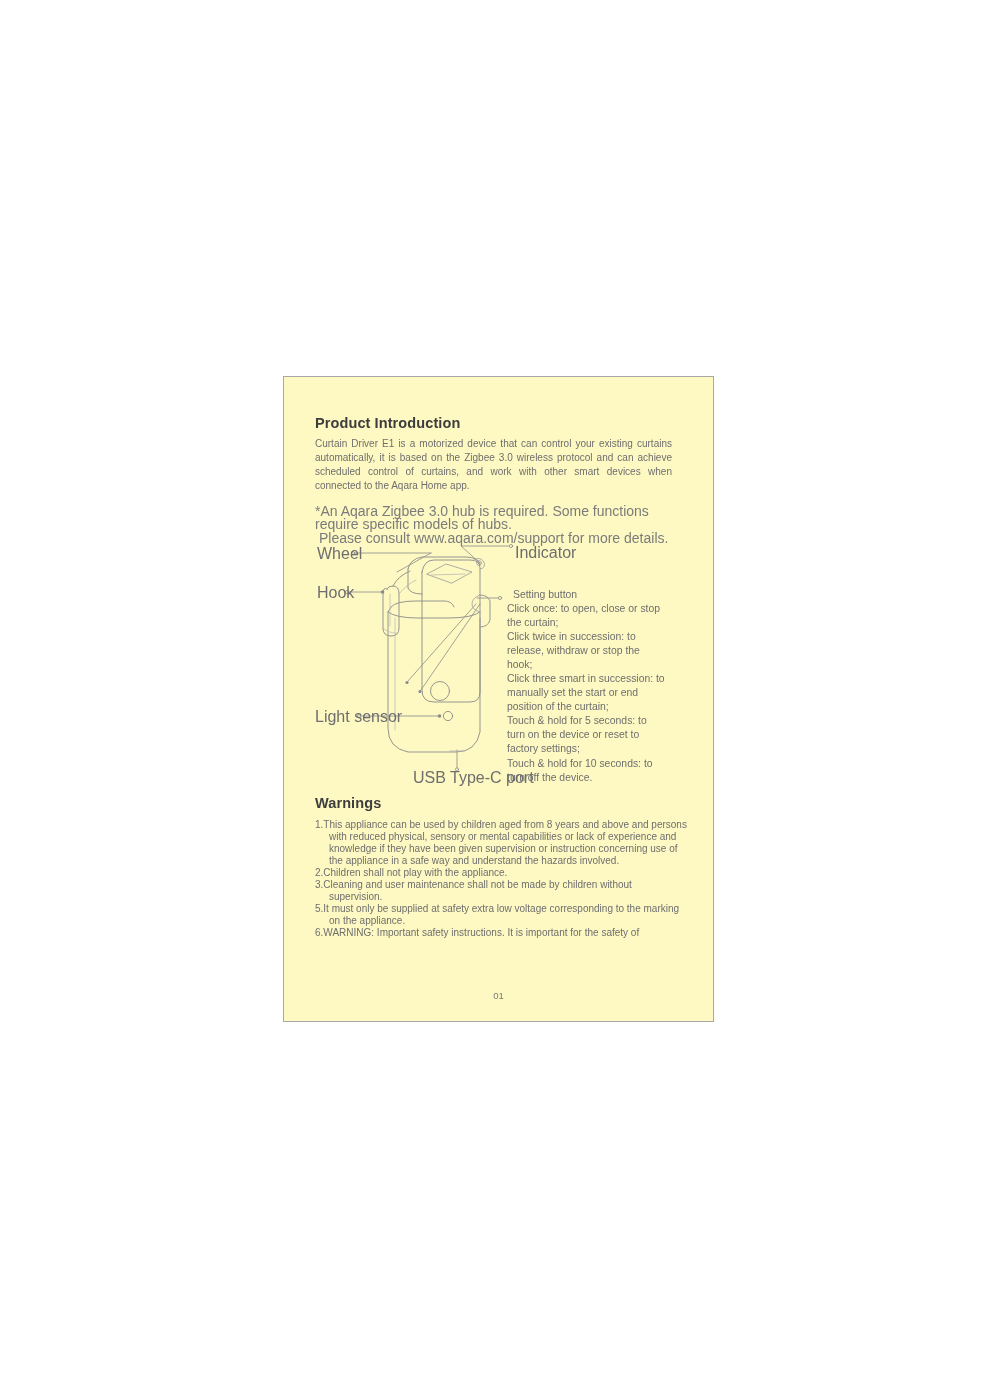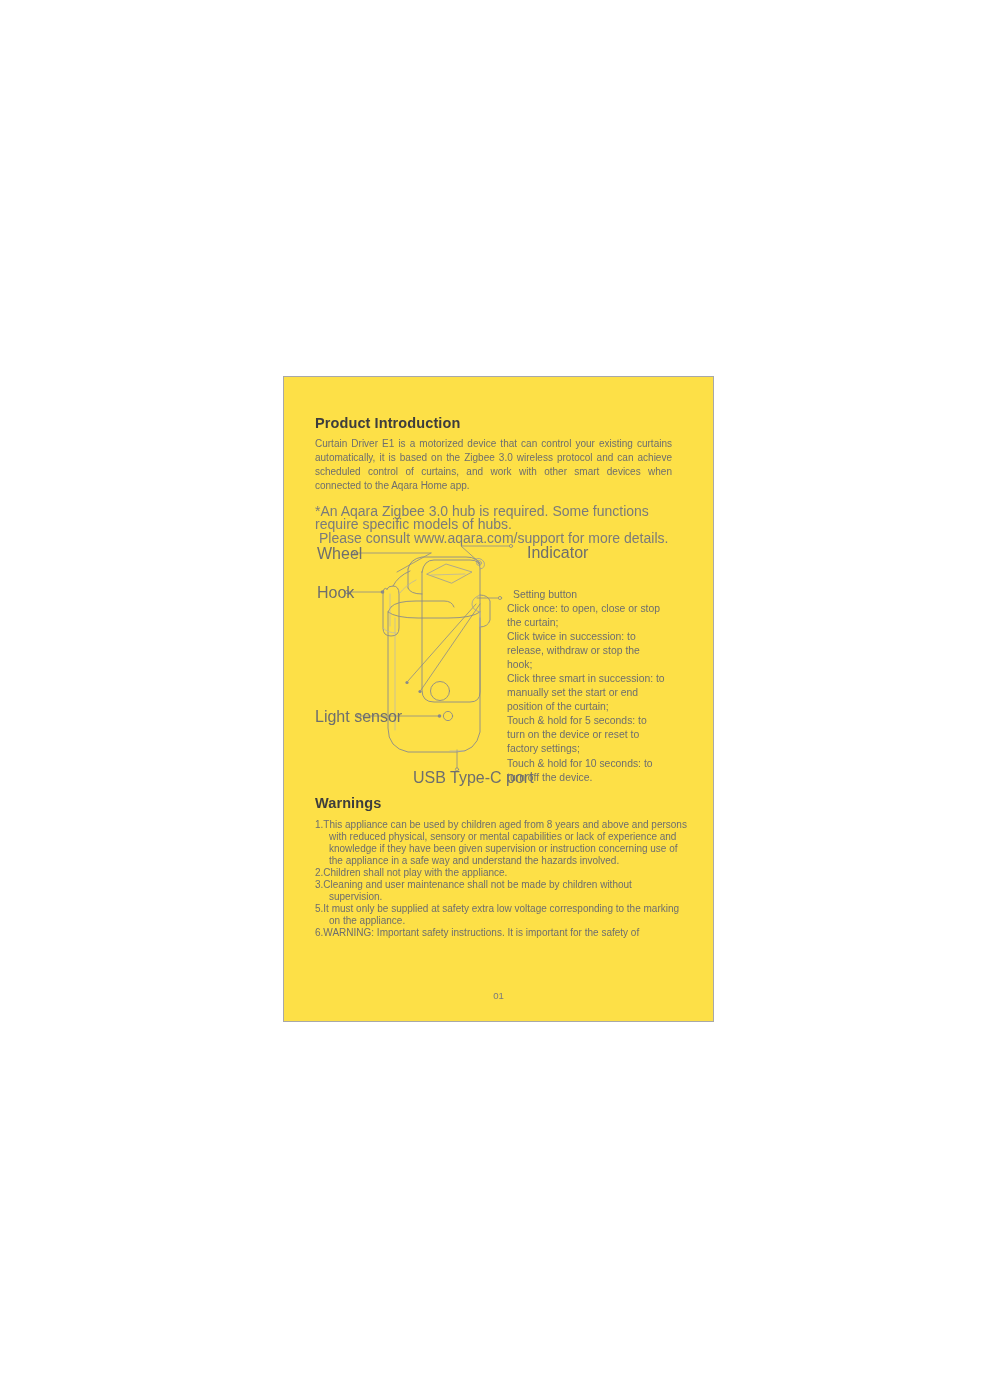--- a/index.html
+++ b/index.html
@@ -17,21 +17,21 @@
 
   
   #page-sheet {
     position: absolute;
     left: 283px;
     top: 376px;
     width: 431px;
     height: 646px;
     box-sizing: border-box;
     border: 1px solid #a8a8a8;
-    background: #fde047;
+    background: #fef9c3;
   }
 
   
   .h-title {
     position: absolute;
     font-size: 14.5px;
     font-weight: bold;
     color: #3d3d3d;
     letter-spacing: 0.1px;
     white-space: nowrap;
@@ -71,21 +71,21 @@
     position: absolute;
     font-size: 16px;
     color: #6e6e6e;
     white-space: nowrap;
     line-height: 13px;
   }
   #lbl-wheel        { left: 33px;  top: 15px; }
   #lbl-hook         { left: 33px;  top: 54px; }
   #lbl-light-sensor { left: 31px;  top: 178px; }
   #lbl-usb          { left: 129px; top: 239px; }
-  #lbl-indicator    { left: 243px; top: 14px; }
+  #lbl-indicator    { left: 231px; top: 14px; }
 
   
   #setting-block {
     position: absolute;
     left: 223px;
     top: 56px;
     width: 200px;
   }
   #setting-title {
     font-size: 10.4px;

